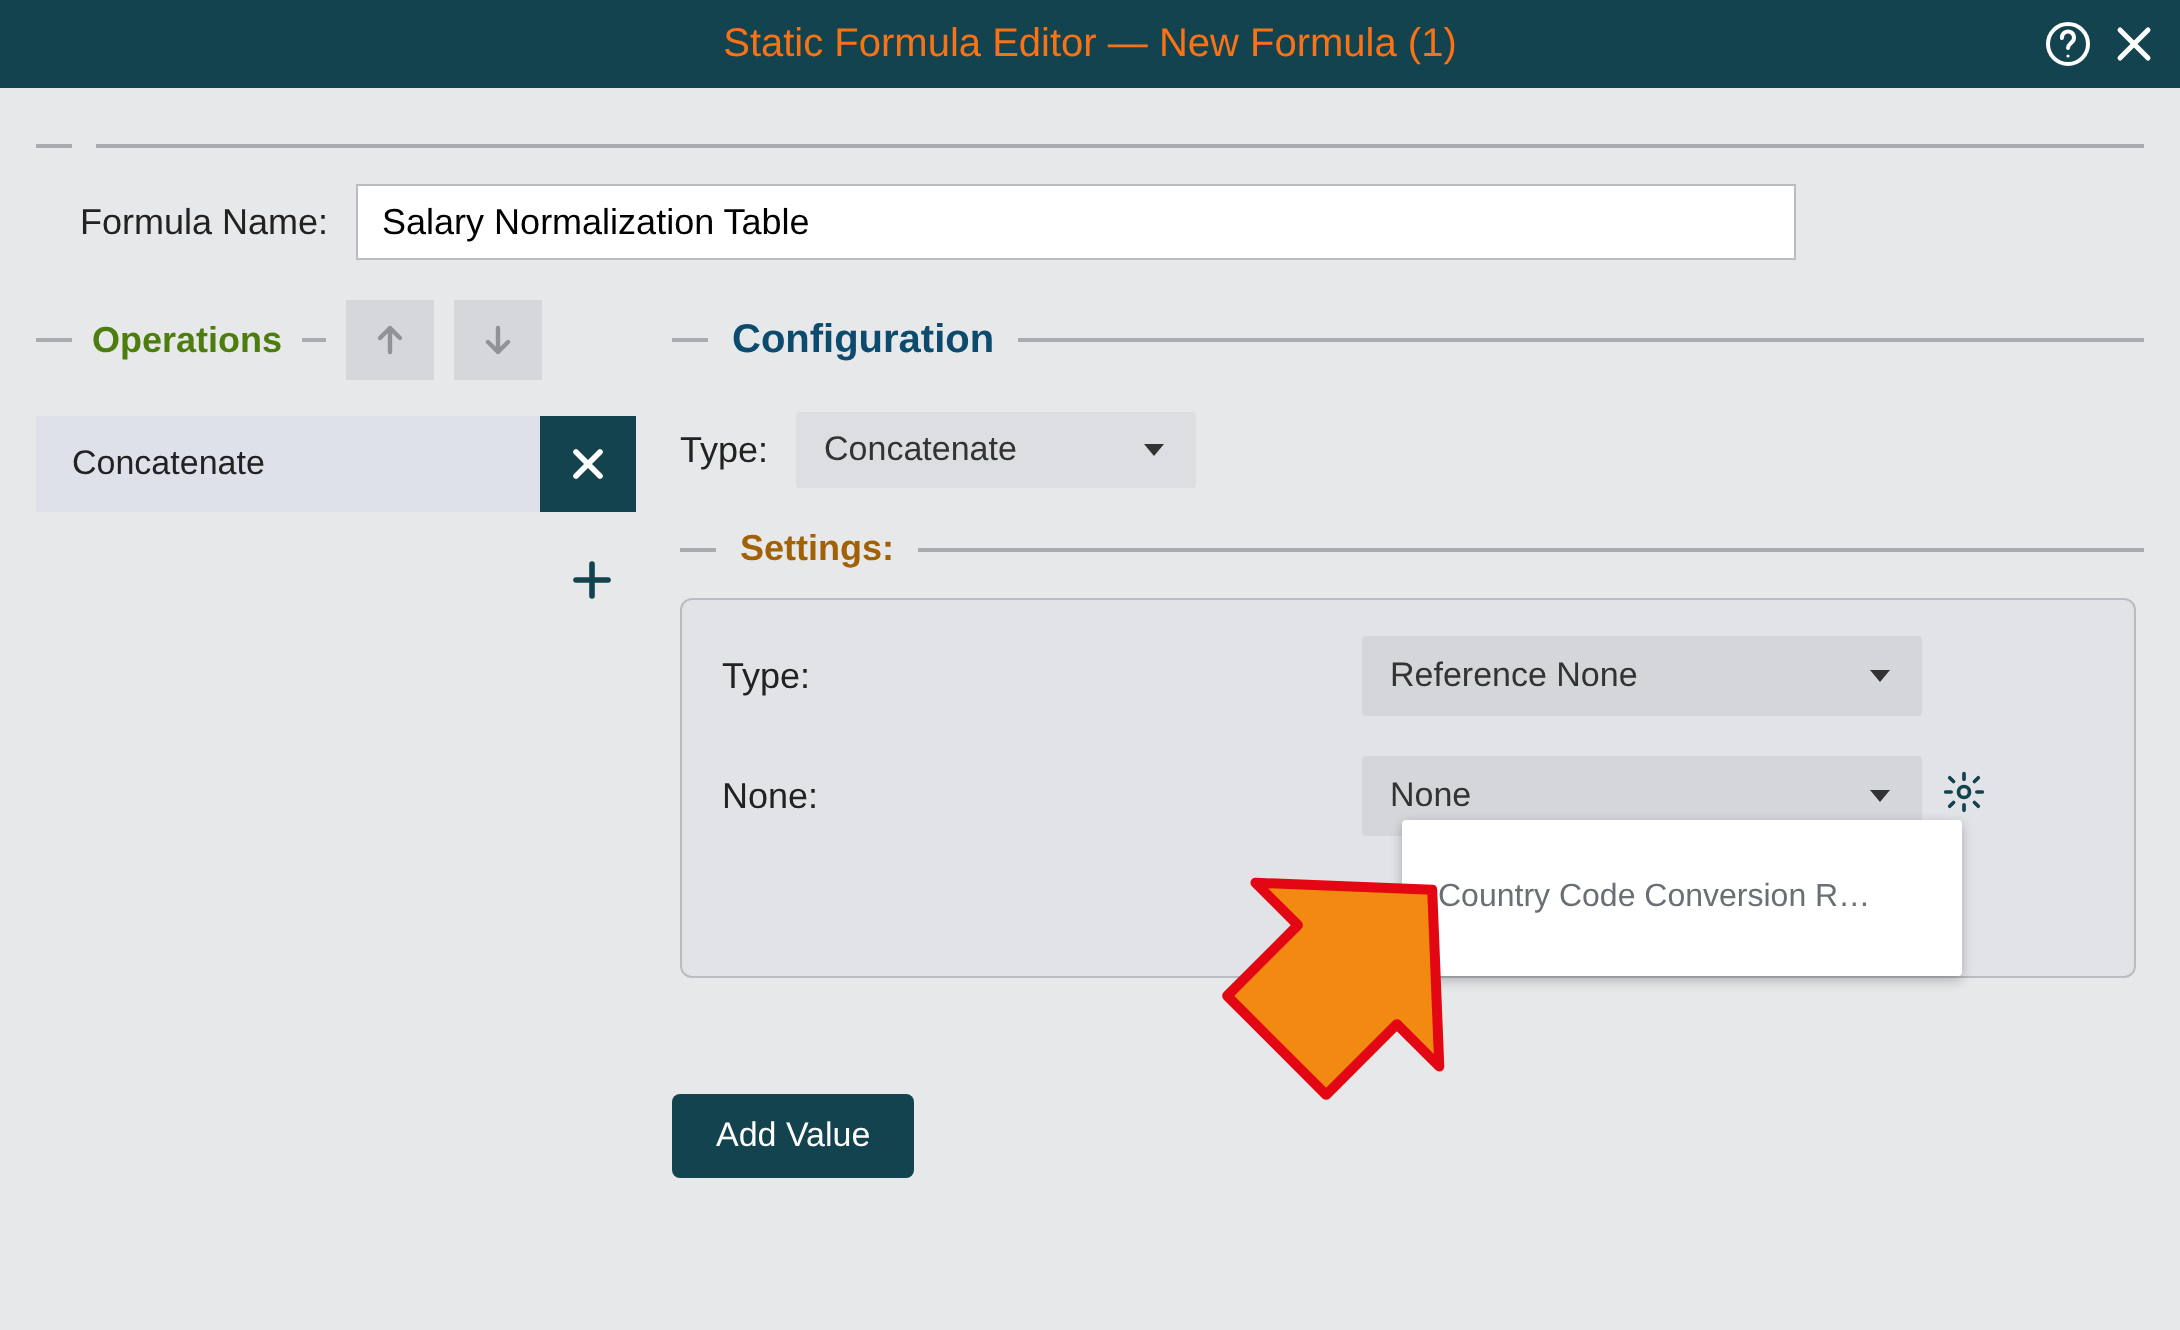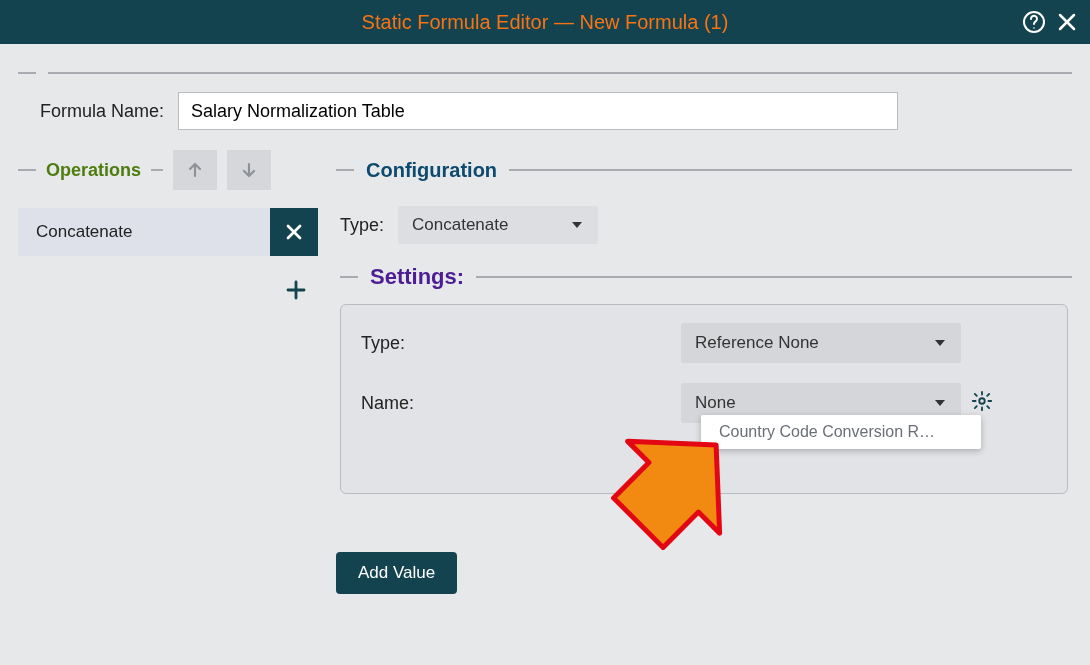--- a/index.html
+++ b/index.html
@@ -176,21 +176,21 @@
     border-radius: 2px;
   }
   .settings-hdr {
     display: flex;
     align-items: center;
     gap: 12px;
     margin-top: 20px;
     margin-left: 4px;
   }
   .settings-hdr .dash { width: 18px; height: 2px; background: #a8abb0; }
-  .settings-hdr .label { font-weight: bold; font-size: 22px; color: #4c1d95; }
+  .settings-hdr .label { font-weight: bold; font-size: 18px; color: #a16207; }
   .settings-hdr .line { flex: 1; height: 2px; background: #a8abb0; }
   .settings-box {
     border: 1px solid #b9bcc1;
     border-radius: 6px;
     background: #e1e3e6;
     margin: 14px 4px 0 4px;
     padding: 18px 20px 50px 20px;
     position: relative;
   }
   .cfg-row {
@@ -221,21 +221,21 @@
     cursor: pointer;
   }
   .dropdown-panel {
     position: absolute;
     background: #fff;
     border-radius: 2px;
     box-shadow: 0 2px 6px rgba(0,0,0,0.25);
     width: 280px;
     left: 360px;
     top: 110px;
-    padding: 8px 18px;
+    padding: 30px 18px;
     font-size: 16px;
     color: #6a6e75;
     white-space: nowrap;
     overflow: hidden;
     text-overflow: ellipsis;
     cursor: pointer;
   }
   .add-value-row {
     display: flex;
     justify-content: flex-start;
@@ -359,21 +359,21 @@
       <div class="cfg-row">
         <div class="lbl">Type:</div>
         <div class="wide-select">
           <span>Reference None</span>
           <svg width="14" height="14" viewBox="0 0 14 14" fill="#333">
               <path d="M2 4 L7 10 L12 4 Z"></path>
             </svg>
         </div>
       </div>
       <div class="cfg-row">
-        <div class="lbl">Name:</div>
+        <div class="lbl">None:</div>
         <div class="wide-select">
           <span>None</span>
           <svg width="14" height="14" viewBox="0 0 14 14" fill="#333">
               <path d="M2 4 L7 10 L12 4 Z"></path>
             </svg>
         </div>
         <div class="gear-wrap">
           <svg width="22" height="22" viewBox="0 0 24 24" fill="none" stroke="#12434e" stroke-width="2">
             <circle cx="12" cy="12" r="3"></circle>
             <path d="M12 2v3M12 19v3M4.2 4.2l2.1 2.1M17.7 17.7l2.1 2.1M2 12h3M19 12h3M4.2 19.8l2.1-2.1M17.7 6.3l2.1-2.1" stroke-linecap="round"></path>

